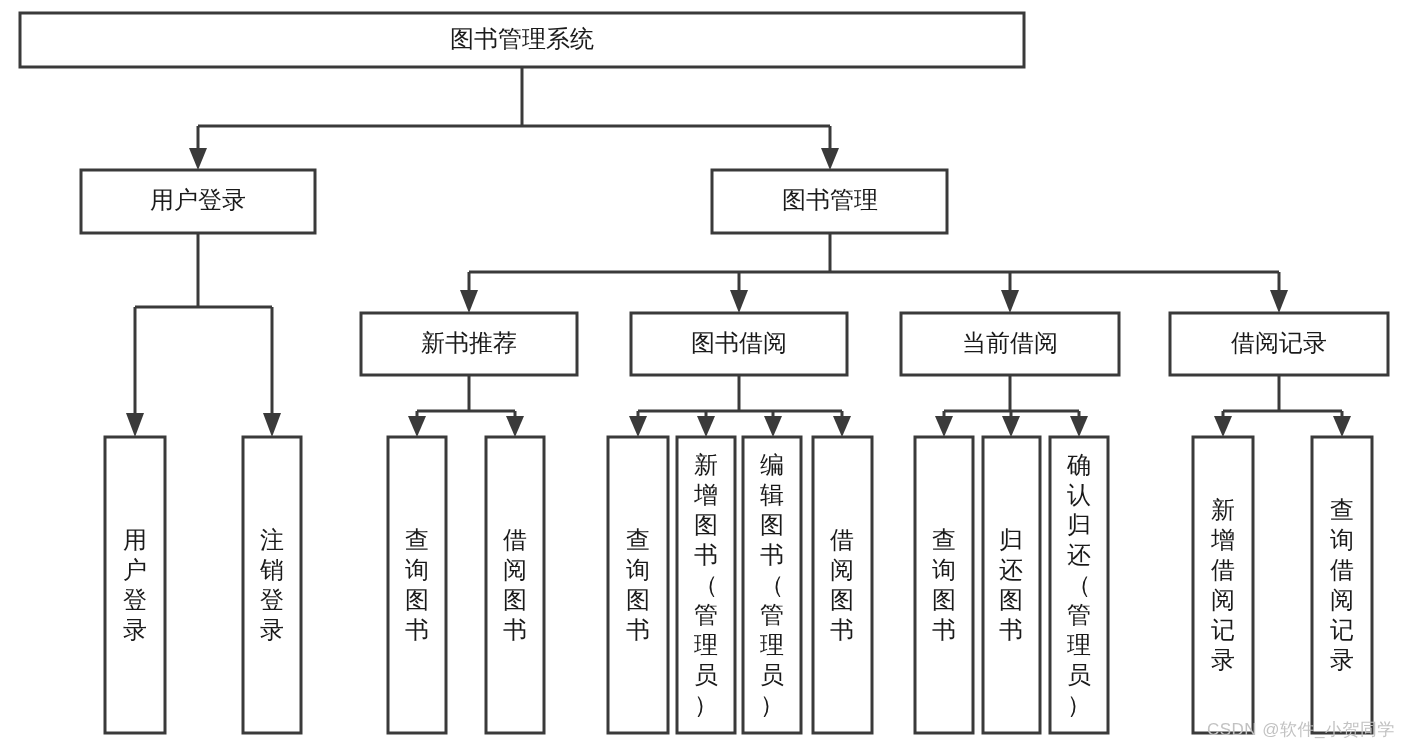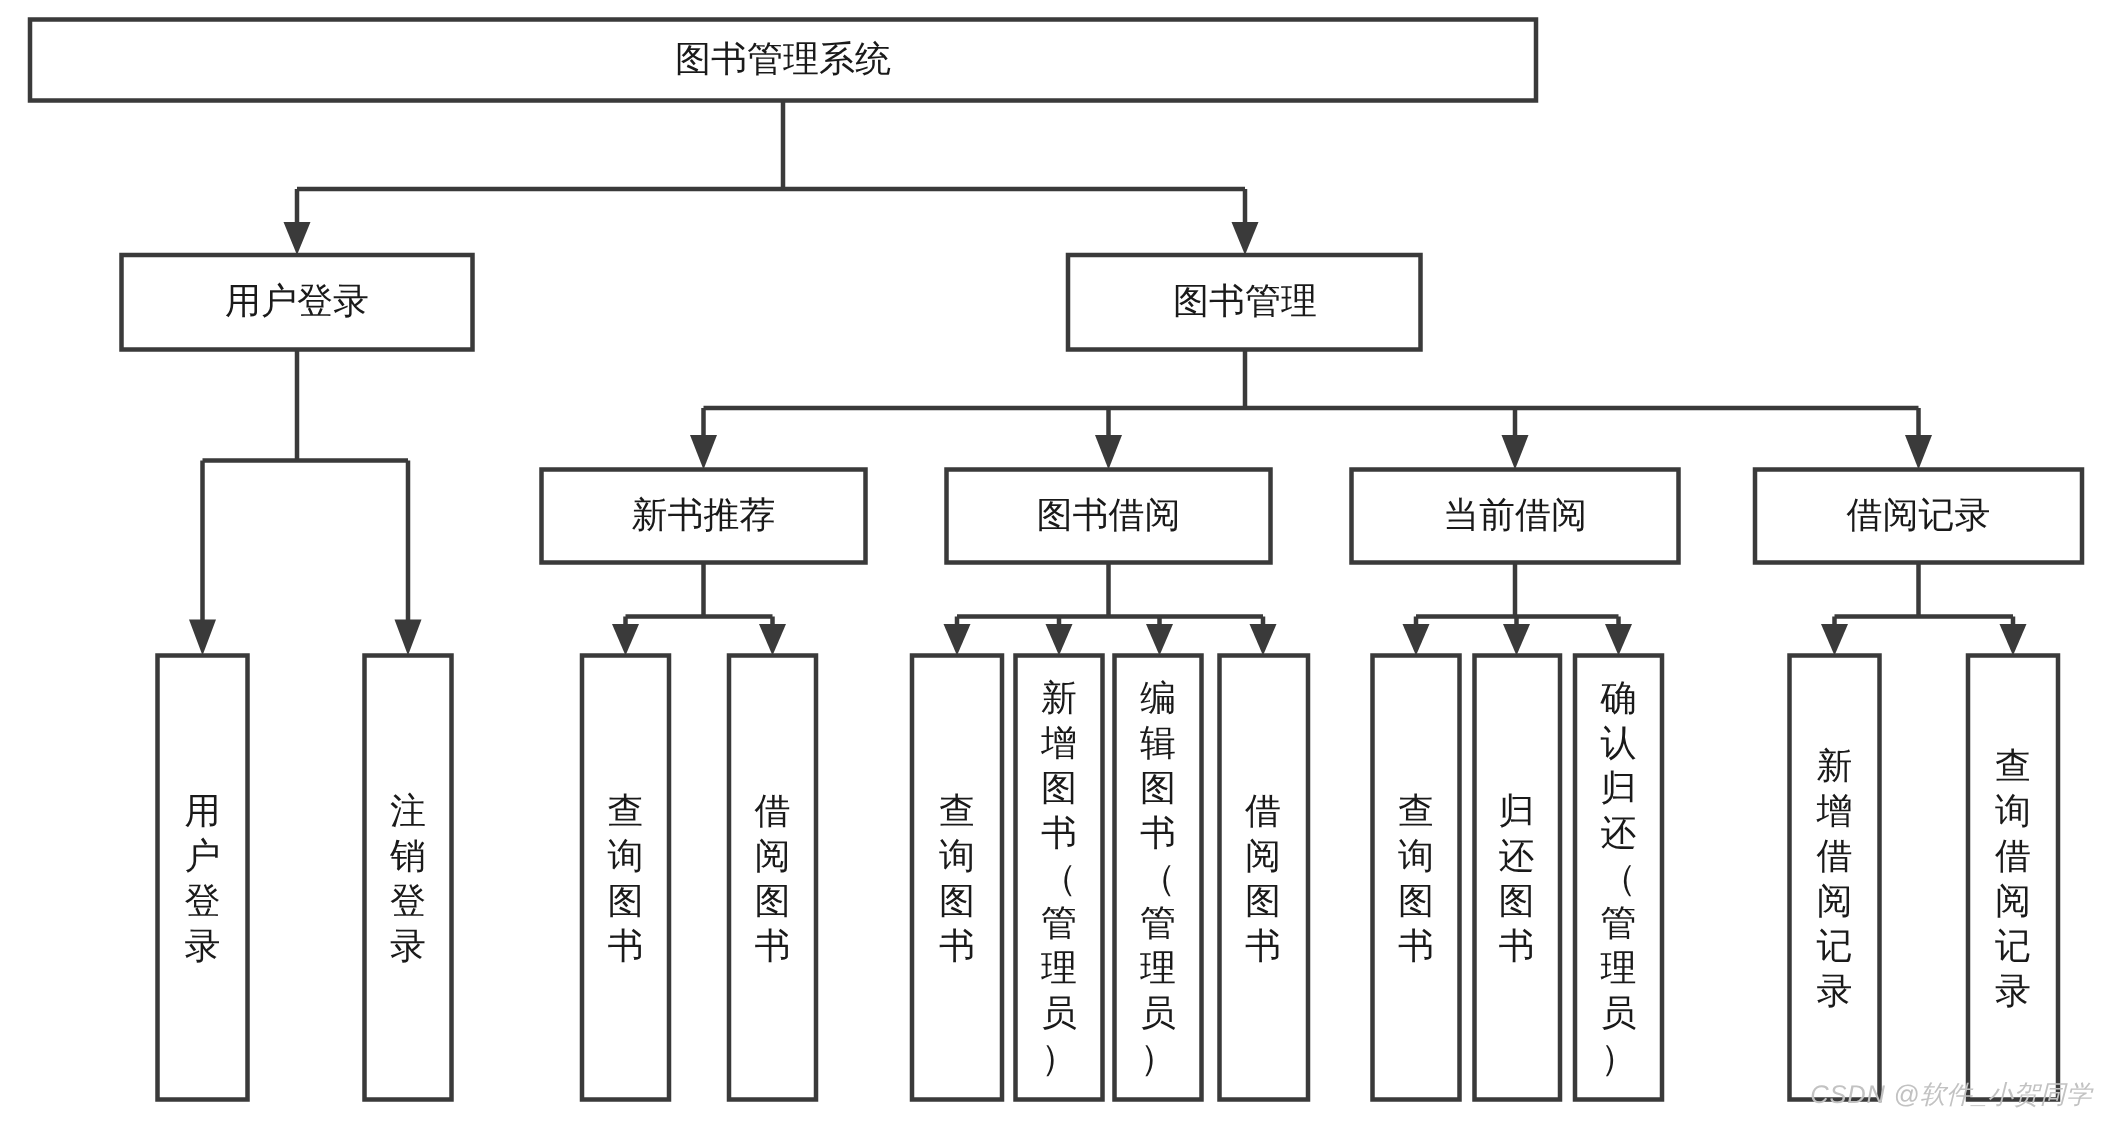--- a/index.html
+++ b/index.html
@@ -56,21 +56,20 @@
   .watermark {
     position: absolute;
     right: 10px;
     bottom: 6px;
     font-family: "Liberation Sans", "DejaVu Sans", sans-serif;
     font-size: 17px;
     color: #c2c2c2;
     letter-spacing: 0.5px;
     white-space: nowrap;
     user-select: none;
-    font-style: italic;
   }
 </style>
 </head>
 <body>
 
 <div id="diagram-root">
 
   <svg id="flow-svg" viewBox="0 0 1405 747">
 
     <g>

